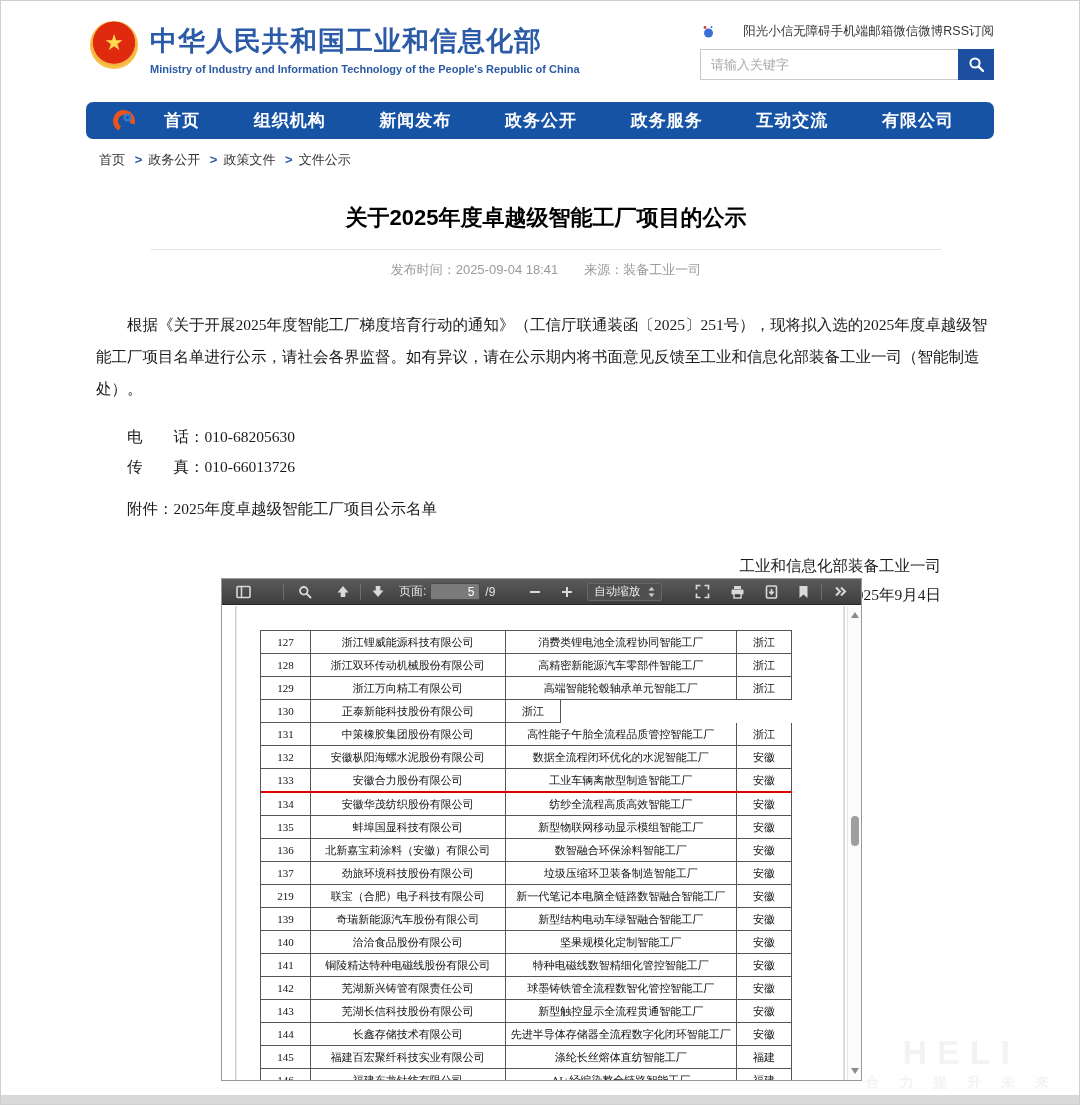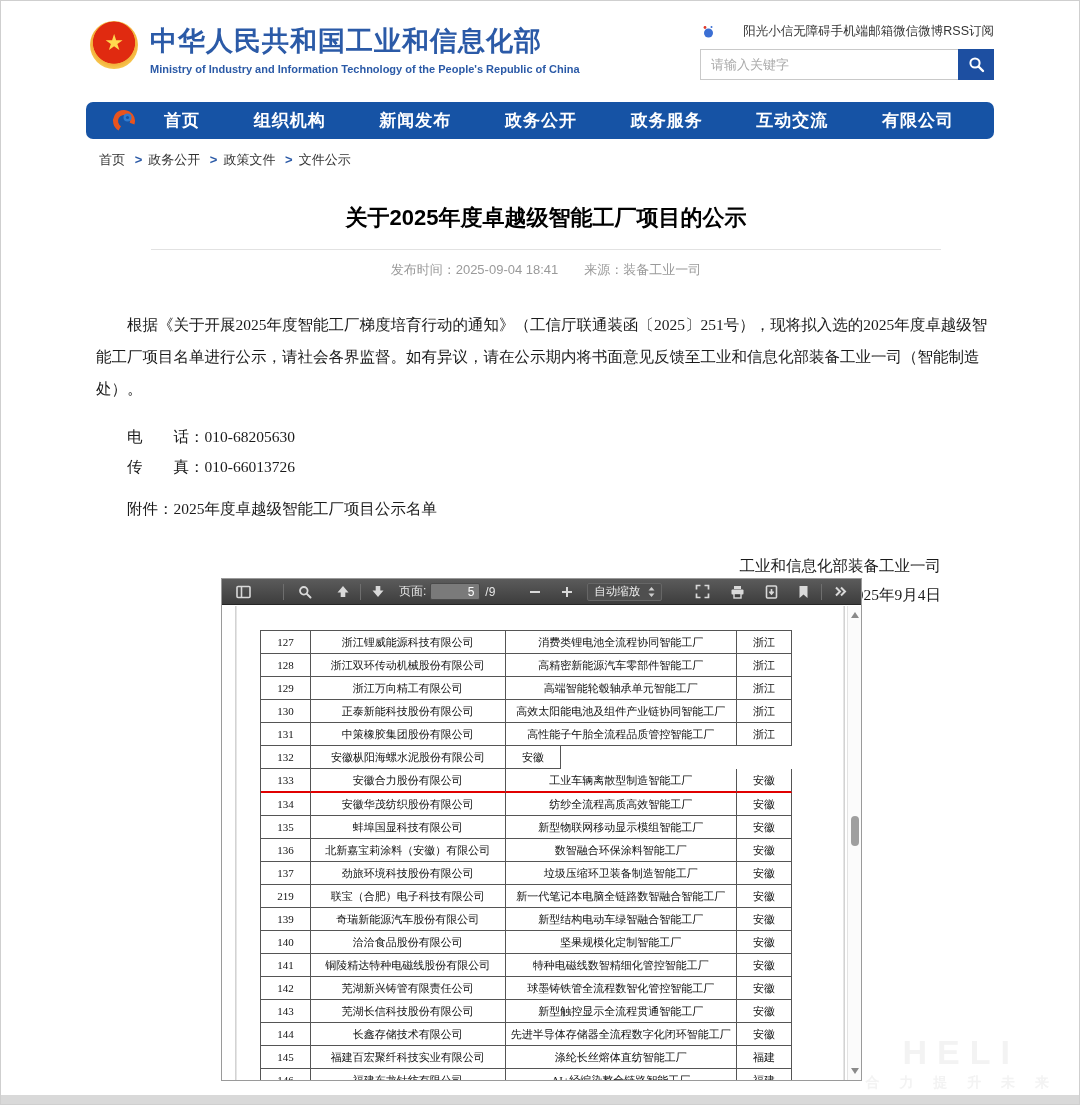--- a/index.html
+++ b/index.html
@@ -312,32 +312,32 @@
         </div>
           <div class="trow">
           <span class="c no">129</span>
           <span class="c company">浙江万向精工有限公司</span>
           <span class="c project">高端智能轮毂轴承单元智能工厂</span>
           <span class="c prov">浙江</span>
         </div>
           <div class="trow">
           <span class="c no">130</span>
           <span class="c company">正泰新能科技股份有限公司</span>
-          <span class="c project">高效太阳能电池及组件产业链协同智能工厂</span>
           <span class="c prov">浙江</span>
         </div>
           <div class="trow">
           <span class="c no">131</span>
           <span class="c company">中策橡胶集团股份有限公司</span>
           <span class="c project">高性能子午胎全流程品质管控智能工厂</span>
           <span class="c prov">浙江</span>
         </div>
           <div class="trow">
           <span class="c no">132</span>
           <span class="c company">安徽枞阳海螺水泥股份有限公司</span>
+          <span class="c project">数据全流程闭环优化的水泥智能工厂</span>
           <span class="c prov">安徽</span>
         </div>
           <div class="trow highlight">
           <span class="c no">133</span>
           <span class="c company">安徽合力股份有限公司</span>
           <span class="c project">工业车辆离散型制造智能工厂</span>
           <span class="c prov">安徽</span>
         </div>
           <div class="trow">
           <span class="c no">134</span>

